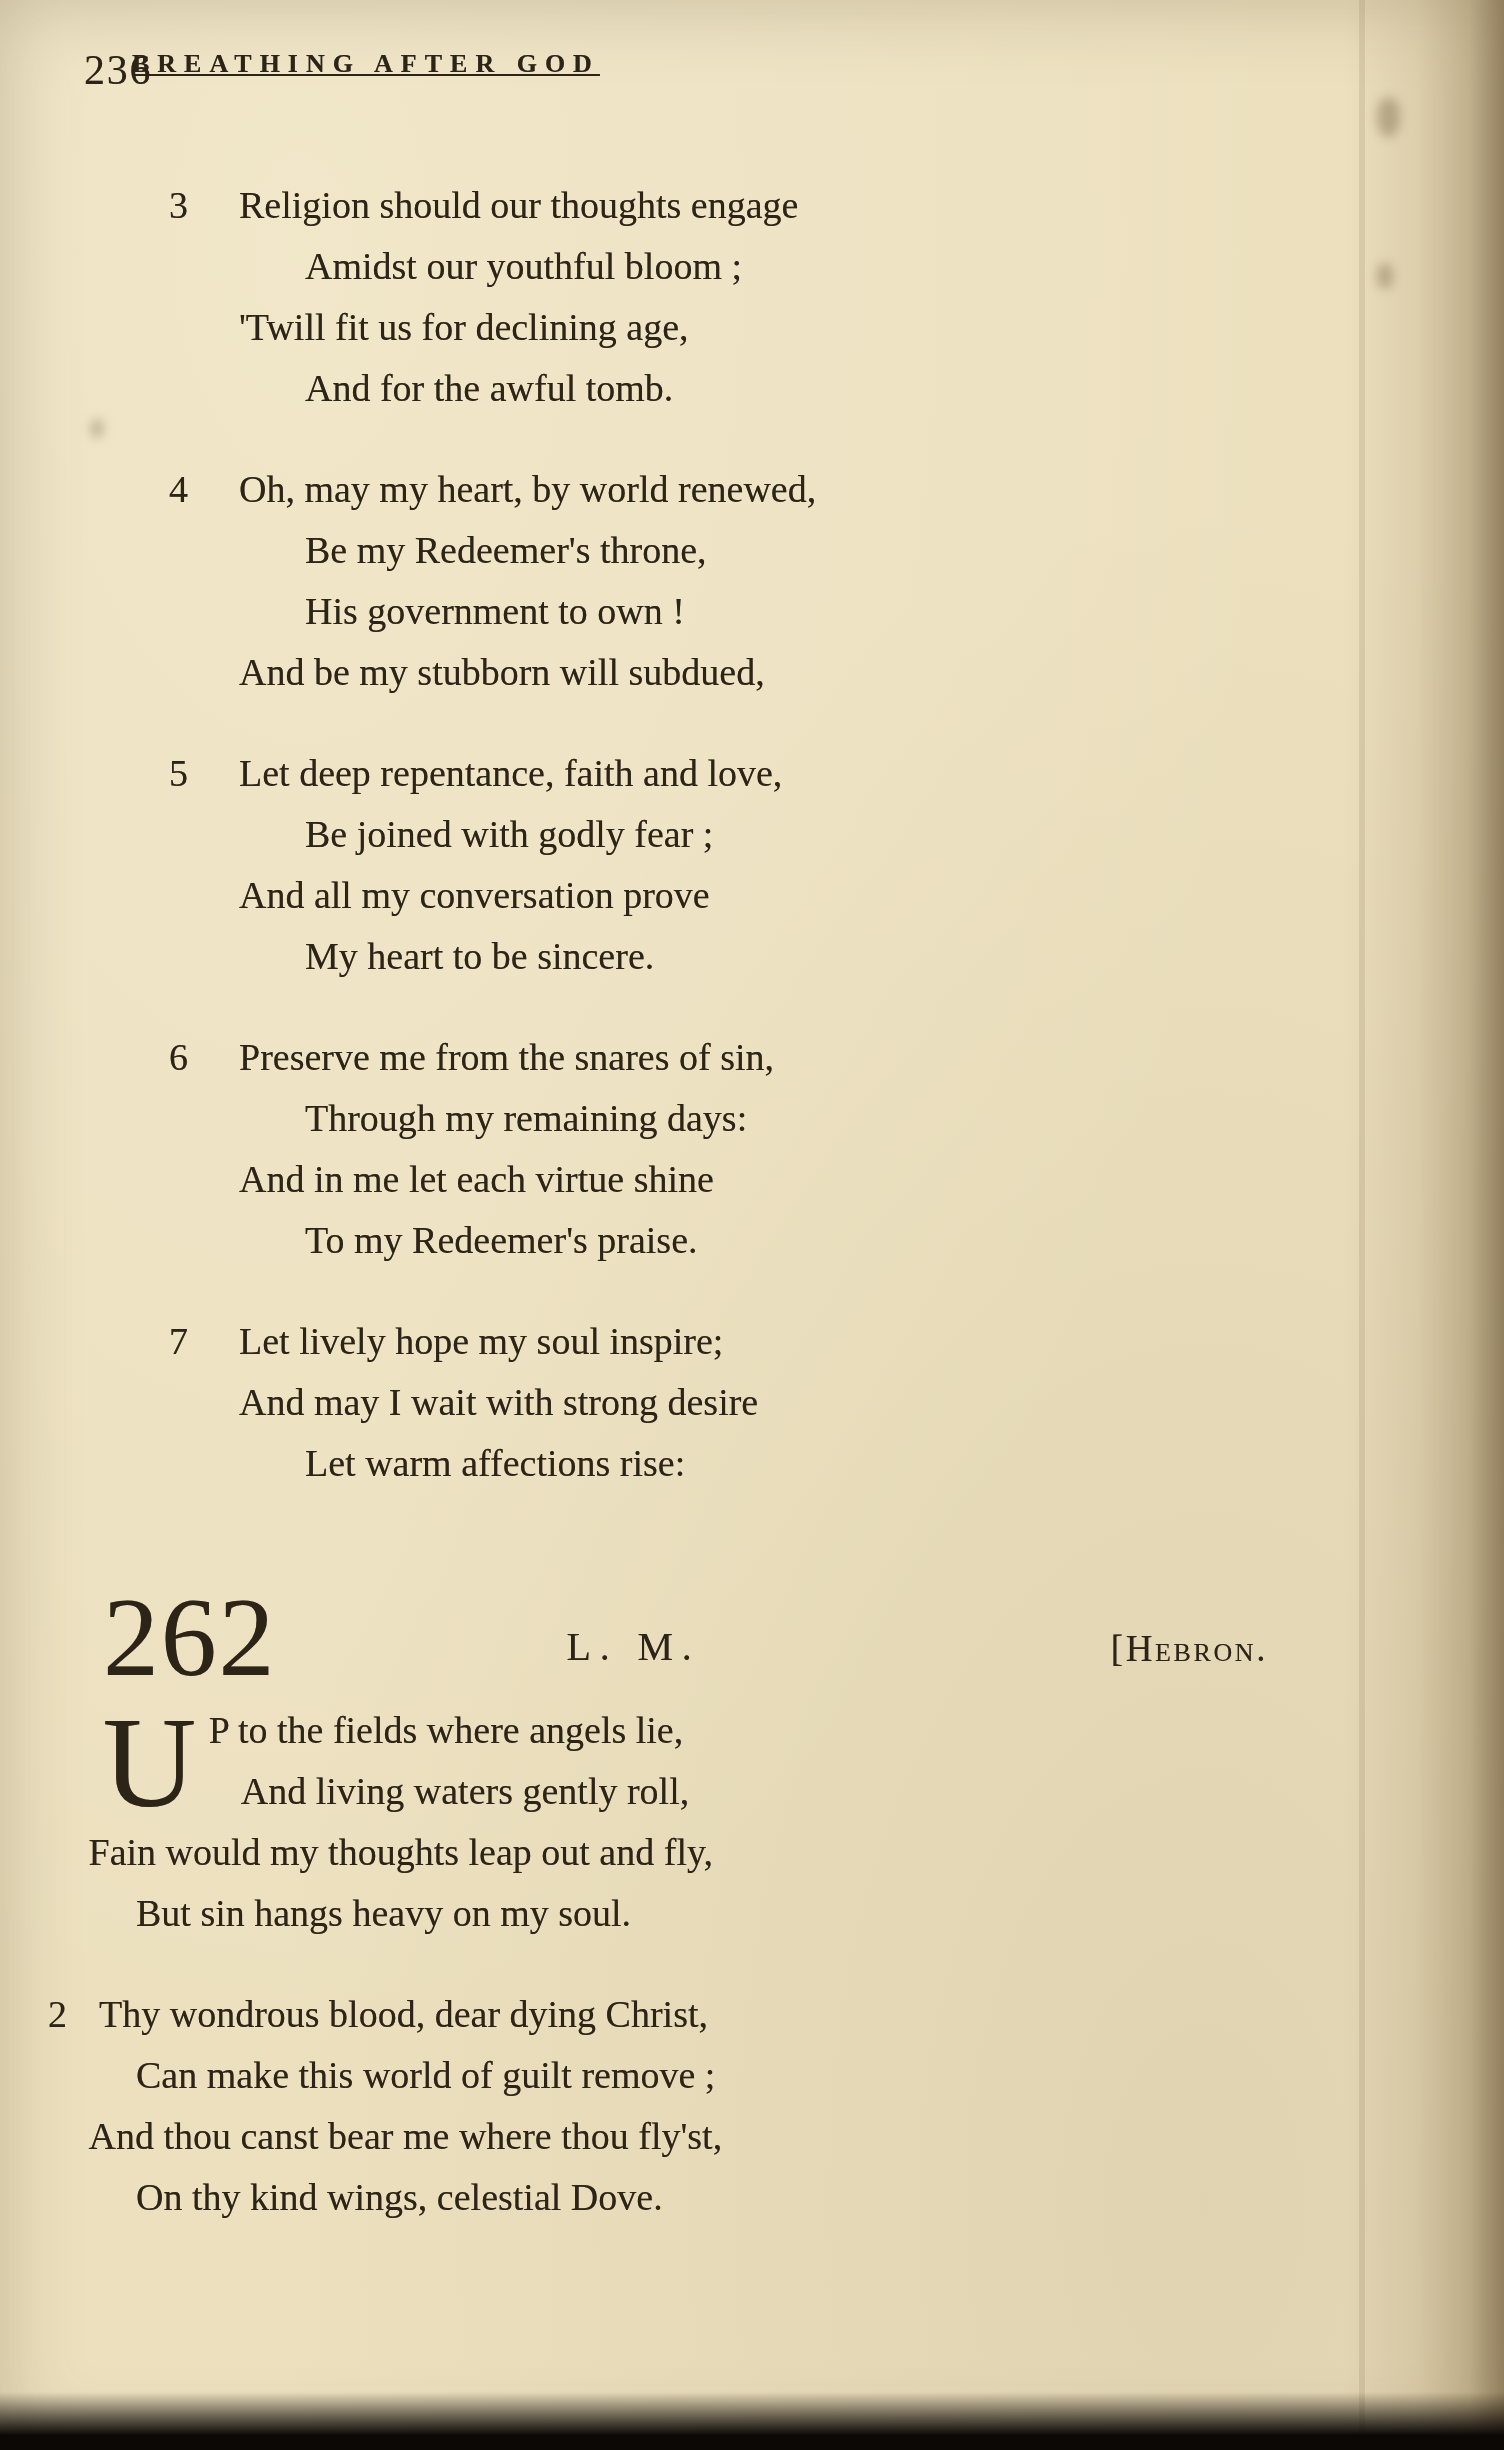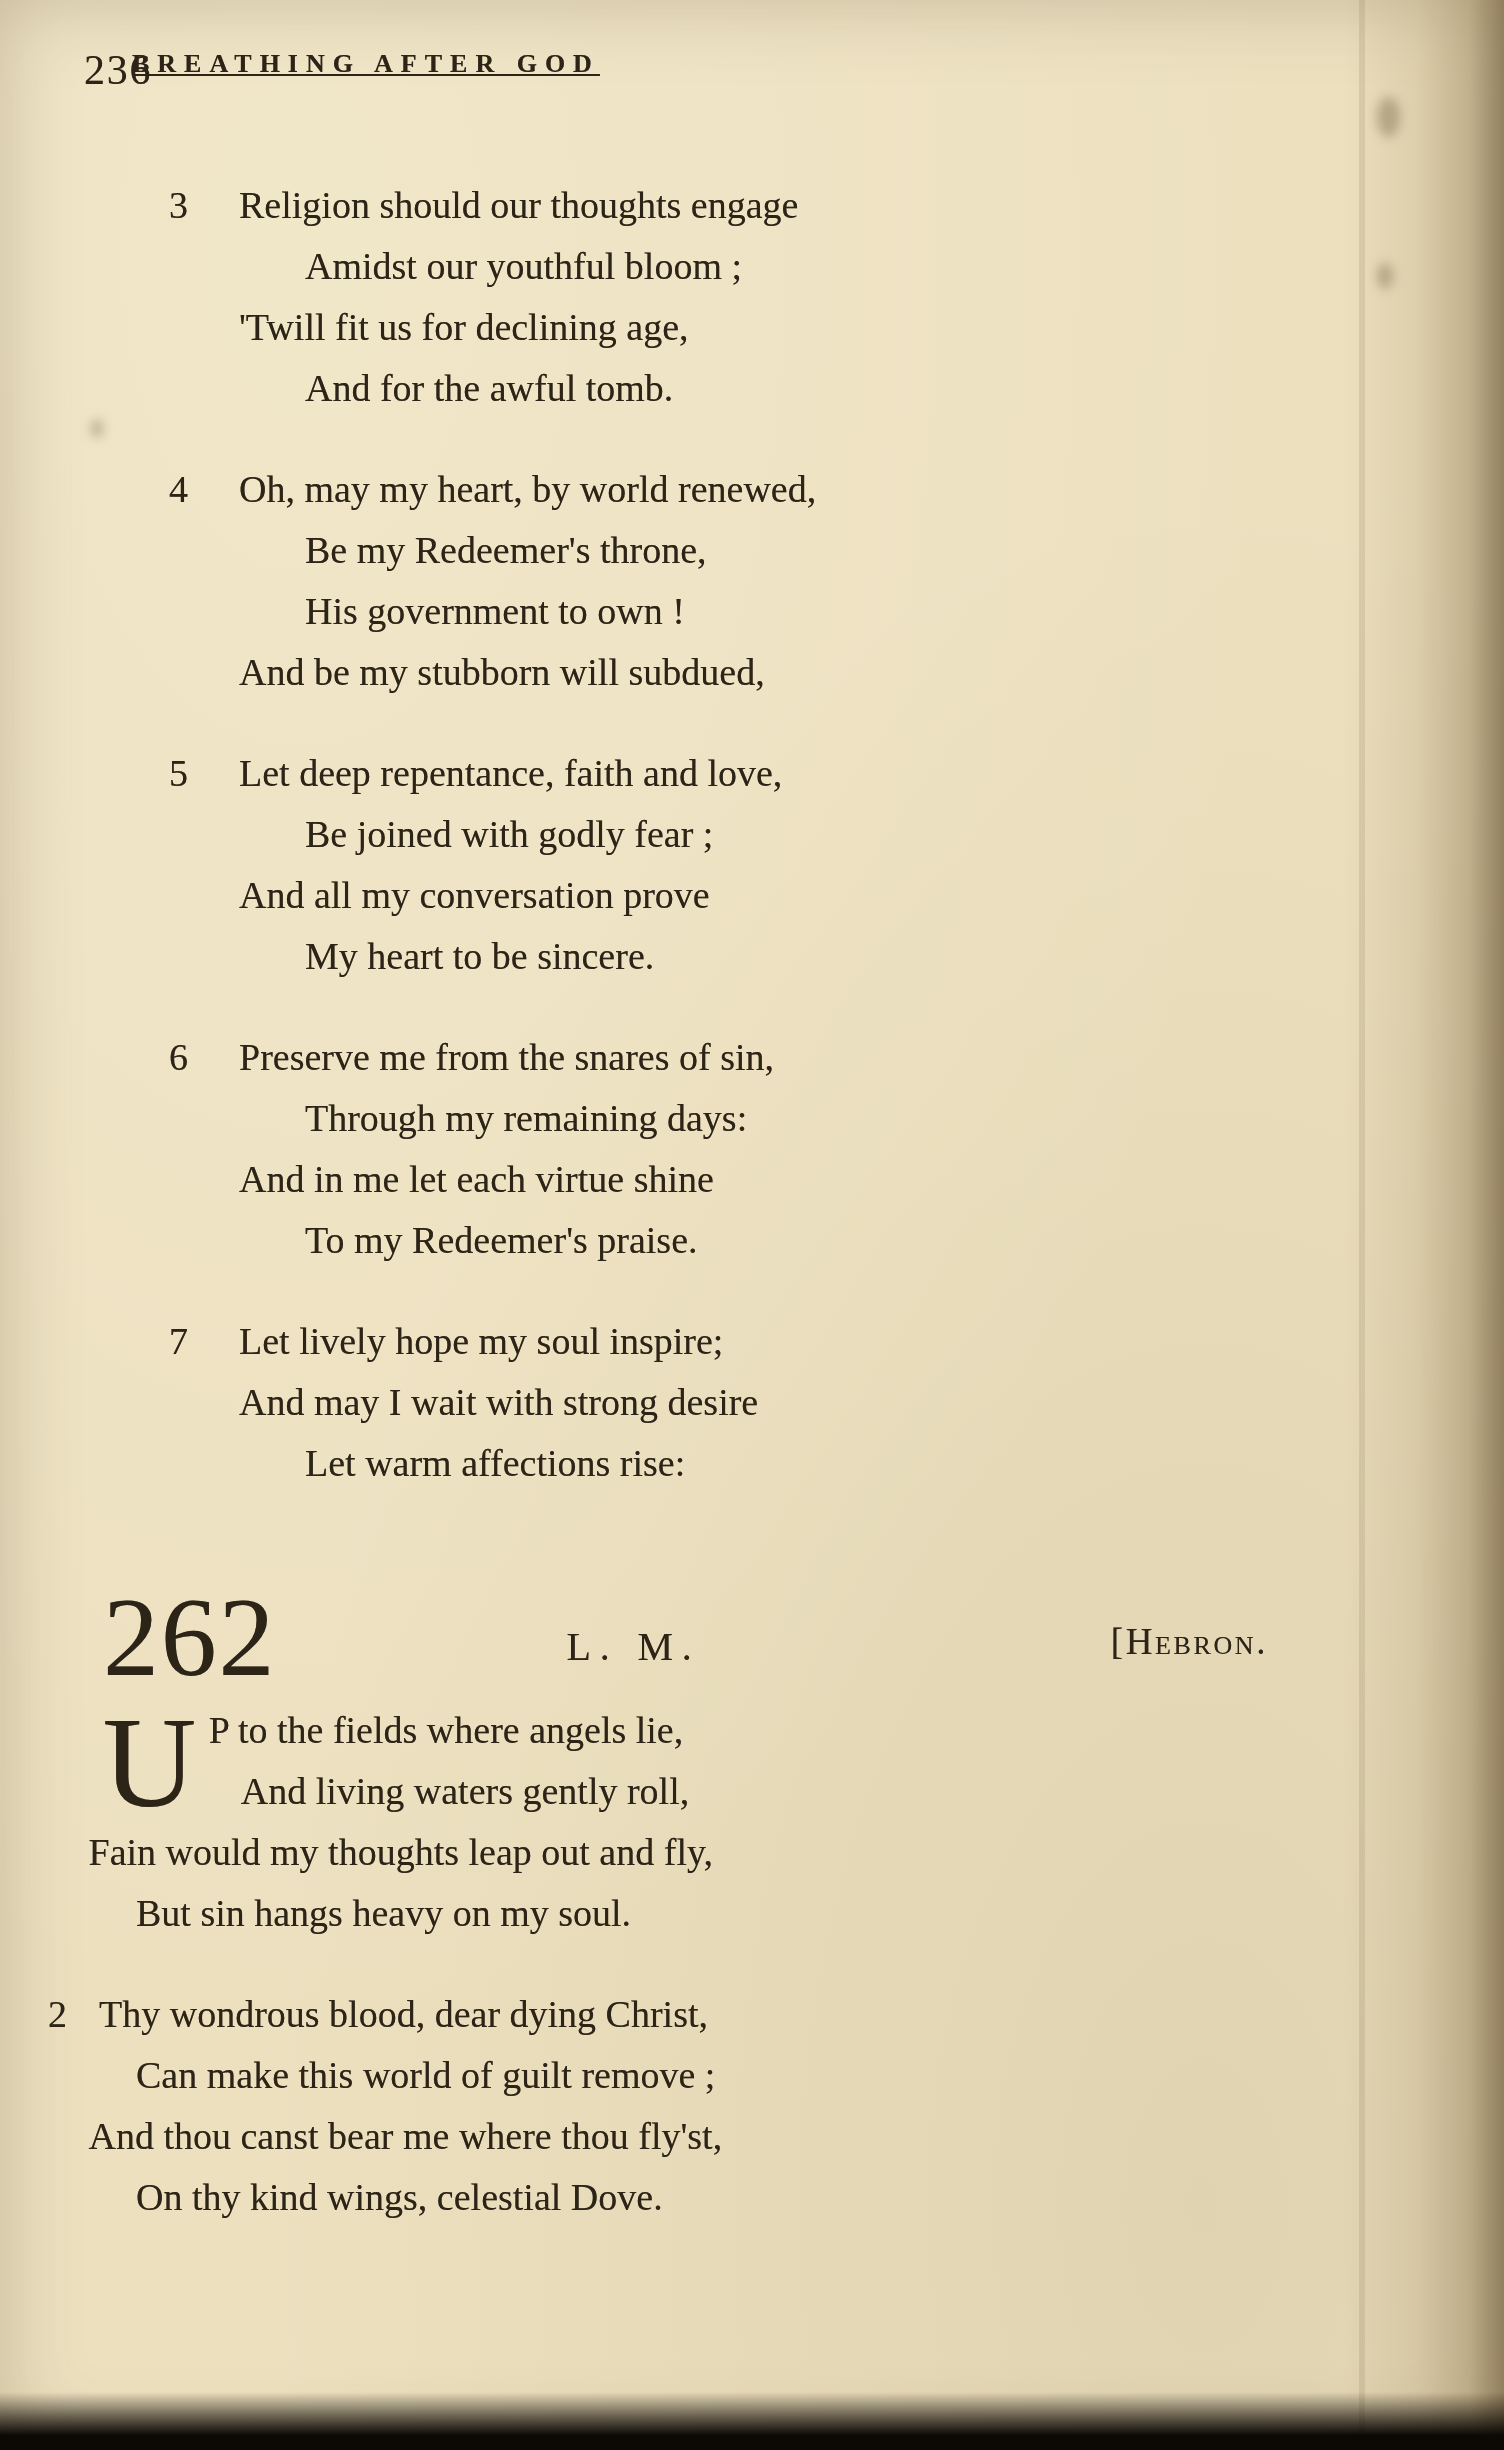--- a/index.html
+++ b/index.html
@@ -46,21 +46,21 @@
   }
   .hymn-number {
     position: absolute; left: 4px; bottom: -16px;
     font-size: 112px; line-height: 112px; letter-spacing: 1.8px;
   }
   .hymn-meter {
     position: absolute; left: 40%; bottom: 7px;
     font-size: 40px; letter-spacing: 8.8px;
   }
   .hymn-tune {
-    position: absolute; right: 0; bottom: 14px;
+    position: absolute; right: 0; bottom: 7px;
     font-size: 37px; font-variant: small-caps; letter-spacing: 2.6px;
   }
 
   
   .hymn-verse { margin-bottom: 40px; font-size: 38px; line-height: 61px; }
   .hymn-verse .vline { margin-left: 0; }
   .hymn-verse .vline.indent { margin-left: 37px; }
   .hymn-verse .vnum { width: 51px; margin-left: -51px; }
 
   .dc-wrap { display: flex; align-items: flex-start; }

